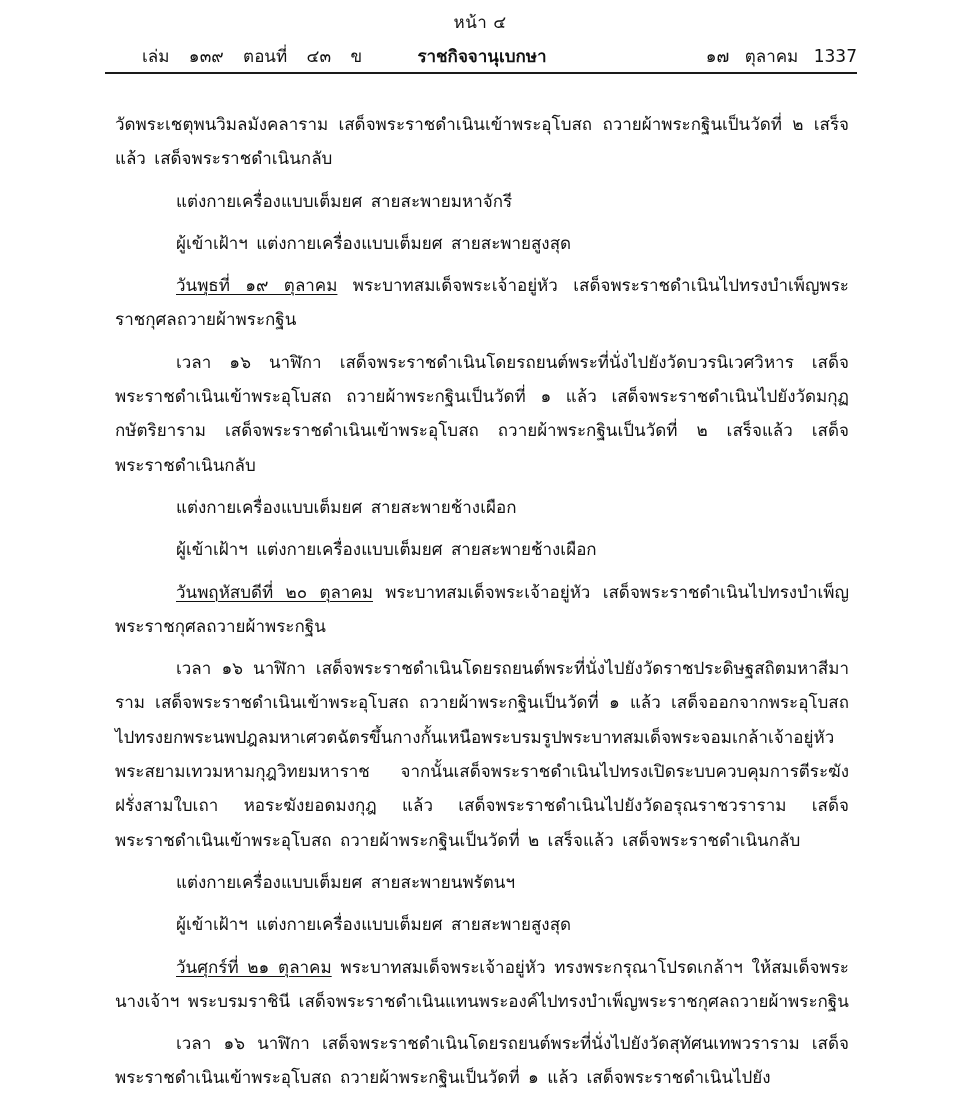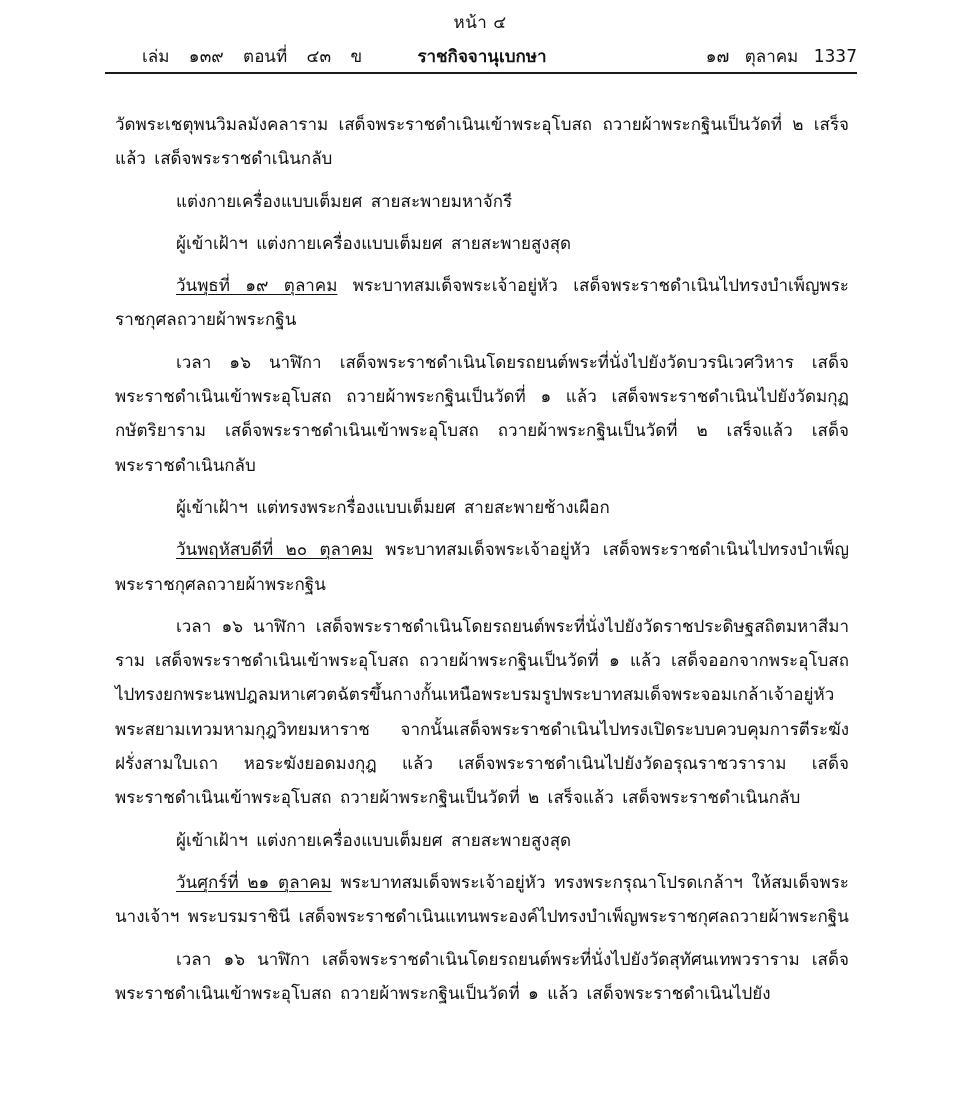--- a/index.html
+++ b/index.html
@@ -114,26 +114,28 @@
 
     <p class="para">วัดพระเชตุพนวิมลมังคลาราม เสด็จพระราชดำเนินเข้าพระอุโบสถ ถวายผ้าพระกฐินเป็นวัดที่ ๒ เสร็จแล้ว เสด็จพระราชดำเนินกลับ</p>
 
     <p class="para dress">แต่งกายเครื่องแบบเต็มยศ สายสะพายมหาจักรี</p>
     <p class="para dress">ผู้เข้าเฝ้าฯ แต่งกายเครื่องแบบเต็มยศ สายสะพายสูงสุด</p>
 
     <p class="para indent"><span class="date-ul">วันพุธที่ ๑๙ ตุลาคม</span><span> พระบาทสมเด็จพระเจ้าอยู่หัว เสด็จพระราชดำเนินไปทรงบำเพ็ญพระราชกุศลถวายผ้าพระกฐิน</span></p>
 
     <p class="para indent">เวลา ๑๖ นาฬิกา เสด็จพระราชดำเนินโดยรถยนต์พระที่นั่งไปยังวัดบวรนิเวศวิหาร เสด็จพระราชดำเนินเข้าพระอุโบสถ ถวายผ้าพระกฐินเป็นวัดที่ ๑ แล้ว เสด็จพระราชดำเนินไปยังวัดมกุฏกษัตริยาราม เสด็จพระราชดำเนินเข้าพระอุโบสถ ถวายผ้าพระกฐินเป็นวัดที่ ๒ เสร็จแล้ว เสด็จพระราชดำเนินกลับ</p>
 
-    <p class="para dress">ผู้เข้าเฝ้าฯ แต่ทรงพระกรื่องแบบเต็มยศ สายสะพายช้างเผือก</p>
+    <p class="para dress">แต่งกายเครื่องแบบเต็มยศ สายสะพายช้างเผือก</p>
+    <p class="para dress">ผู้เข้าเฝ้าฯ แต่งกายเครื่องแบบเต็มยศ สายสะพายช้างเผือก</p>
 
     <p class="para indent"><span class="date-ul">วันพฤหัสบดีที่ ๒๐ ตุลาคม</span><span> พระบาทสมเด็จพระเจ้าอยู่หัว เสด็จพระราชดำเนินไปทรงบำเพ็ญพระราชกุศลถวายผ้าพระกฐิน</span></p>
 
     <p class="para indent">เวลา ๑๖ นาฬิกา เสด็จพระราชดำเนินโดยรถยนต์พระที่นั่งไปยังวัดราชประดิษฐสถิตมหาสีมาราม เสด็จพระราชดำเนินเข้าพระอุโบสถ ถวายผ้าพระกฐินเป็นวัดที่ ๑ แล้ว เสด็จออกจากพระอุโบสถไปทรงยกพระนพปฎลมหาเศวตฉัตรขึ้นกางกั้นเหนือพระบรมรูปพระบาทสมเด็จพระจอมเกล้าเจ้าอยู่หัว พระสยามเทวมหามกุฎวิทยมหาราช จากนั้นเสด็จพระราชดำเนินไปทรงเปิดระบบควบคุมการตีระฆังฝรั่งสามใบเถา หอระฆังยอดมงกุฎ แล้ว เสด็จพระราชดำเนินไปยังวัดอรุณราชวราราม เสด็จพระราชดำเนินเข้าพระอุโบสถ ถวายผ้าพระกฐินเป็นวัดที่ ๒ เสร็จแล้ว เสด็จพระราชดำเนินกลับ</p>
 
+    <p class="para dress">แต่งกายเครื่องแบบเต็มยศ สายสะพายนพรัตนฯ</p>
     <p class="para dress">ผู้เข้าเฝ้าฯ แต่งกายเครื่องแบบเต็มยศ สายสะพายสูงสุด</p>
 
     <p class="para indent"><span class="date-ul">วันศุกร์ที่ ๒๑ ตุลาคม</span><span> พระบาทสมเด็จพระเจ้าอยู่หัว ทรงพระกรุณาโปรดเกล้าฯ ให้สมเด็จพระนางเจ้าฯ พระบรมราชินี เสด็จพระราชดำเนินแทนพระองค์ไปทรงบำเพ็ญพระราชกุศลถวายผ้าพระกฐิน</span></p>
 
     <p class="para indent">เวลา ๑๖ นาฬิกา เสด็จพระราชดำเนินโดยรถยนต์พระที่นั่งไปยังวัดสุทัศนเทพวราราม เสด็จพระราชดำเนินเข้าพระอุโบสถ ถวายผ้าพระกฐินเป็นวัดที่ ๑ แล้ว เสด็จพระราชดำเนินไปยัง</p>
 
   </div>
 </div>
 
 </body></html>

